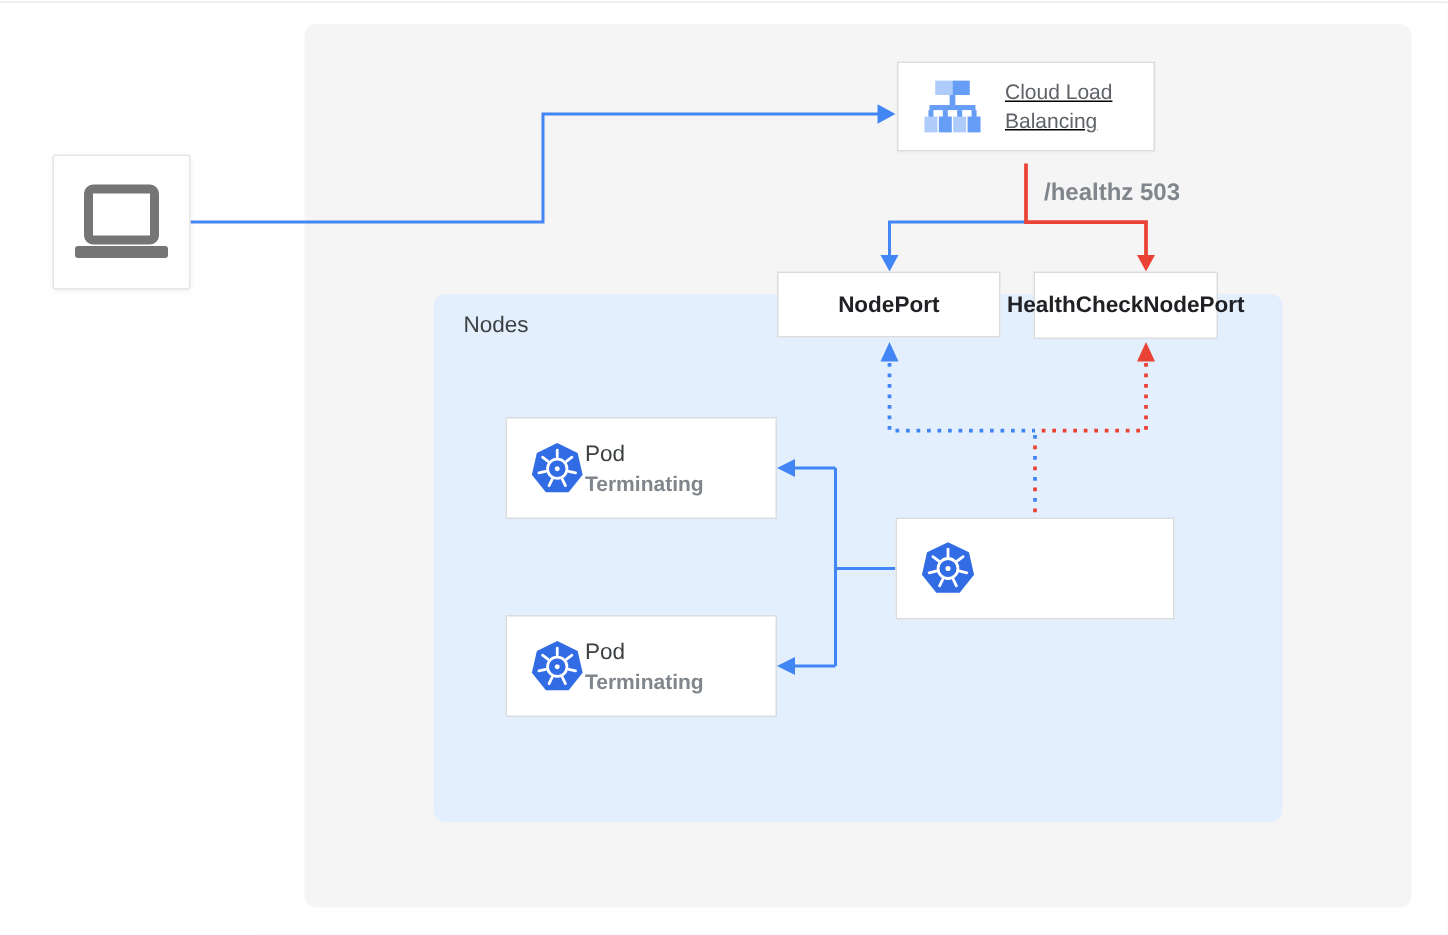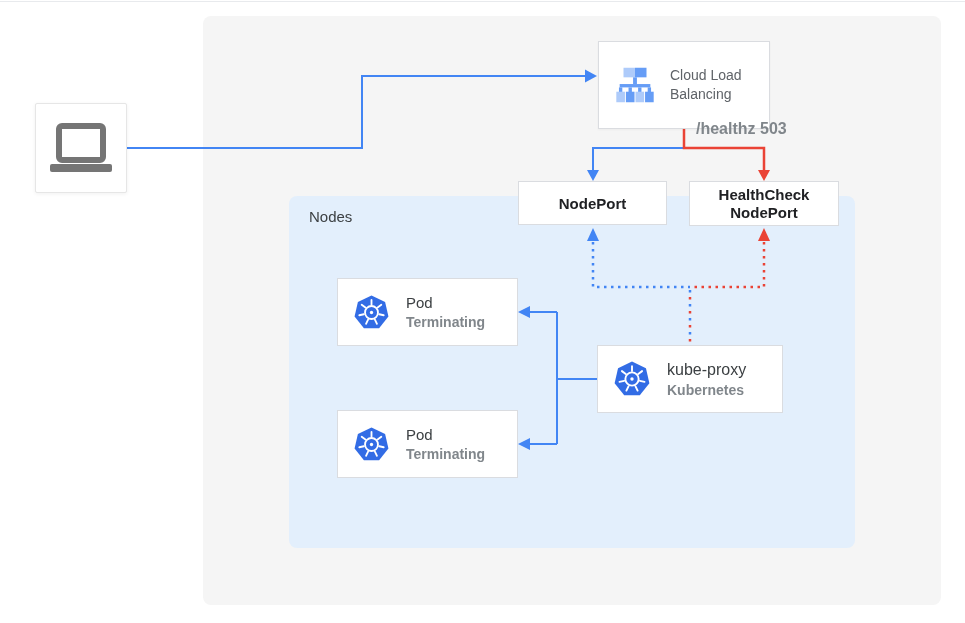--- a/index.html
+++ b/index.html
@@ -12,28 +12,28 @@
   body{background:#fff;font-family:"Liberation Sans",sans-serif;}
   .canvas{position:relative;width:965px;height:623px;background:#fff;overflow:hidden;}
   .hairline{position:absolute;left:0;top:1px;width:100%;height:1px;background:#e8eaed;}
   .panel{position:absolute;left:203px;top:16px;width:738px;height:589px;background:var(--c-panel_bg);border-radius:8px;}
   .nodes-region{position:absolute;left:289px;top:196px;width:566px;height:352px;background:var(--c-nodes_bg);border-radius:8px;z-index:1;}
   .nodes-label{position:absolute;left:20px;top:12px;font-size:15px;color:var(--c-text_dark);}
   svg.connectors{position:absolute;left:0;top:0;z-index:2;}
   .box{position:absolute;background:#fff;border:1px solid var(--c-box_border);z-index:3;}
   .laptop-box{left:35px;top:103px;width:92px;height:90px;border-color:#e6e6e6;border-radius:2px;
     box-shadow:0 1px 4px rgba(0,0,0,.06);display:flex;align-items:center;justify-content:center;}
-  .clb-box{left:598px;top:41px;width:172px;height:88px;display:flex;align-items:center;gap:12px;padding-left:13px;
-    box-shadow:0 1px 2px rgba(0,0,0,.04);}
+  .clb-box{left:598px;top:41px;width:172px;height:60px;display:flex;align-items:center;gap:12px;padding-left:13px;
+    box-shadow:0 1px 2px rgba(0,0,0,.04);text-decoration:underline;}
   .clb-label{width:92px;font-size:14px;line-height:19px;color:var(--c-clb_text);}
   .nodeport-box{left:518px;top:181px;width:149px;height:44px;display:flex;align-items:center;justify-content:center;
     font-size:15px;font-weight:700;color:var(--c-text_black);}
-  .healthcheck-box{left:689px;top:181px;width:150px;height:45px;display:flex;flex-direction:column;align-items:center;justify-content:center;
+  .healthcheck-box{left:689px;top:181px;width:123px;height:45px;display:flex;flex-direction:row;align-items:center;justify-content:center;
     font-size:15px;font-weight:700;line-height:18px;color:var(--c-text_black);}
-  .entity-box{display:flex;align-items:center;gap:16px;padding-left:15px;}
+  .entity-box{display:flex;align-items:center;padding-left:15px;}
   .pod1-box{left:337px;top:278px;width:181px;height:68px;}
   .pod2-box{left:337px;top:410px;width:181px;height:68px;}
   .kubeproxy-box{left:597px;top:345px;width:186px;height:68px;}
   .entity-title{font-size:15px;color:var(--c-text_dark);margin-bottom:3px;}
   .kubeproxy-box .entity-title{font-size:16px;}
   .entity-subtitle{font-size:14px;color:var(--c-text_gray);font-weight:bold;}
   .healthz-label{position:absolute;left:696px;top:120px;font-size:16px;font-weight:700;color:var(--c-text_gray);z-index:3;}
   
   .ln{fill:none;stroke-width:2px;}
   .ln-blue{stroke:var(--c-blue);}
@@ -155,19 +155,15 @@
     <div>
       <div class="entity-title">Pod</div>
       <div class="entity-subtitle">Terminating</div>
     </div>
   </div>
 
   <div class="box entity-box kubeproxy-box">
     <svg width="38" height="38">
         <use href="#k8s-icon"></use>
       </svg>
-    <div>
-      <div class="entity-title">kube-proxy</div>
-      <div class="entity-subtitle">Kubernetes</div>
-    </div>
   </div>
 
 </div>
 
 </body></html>

